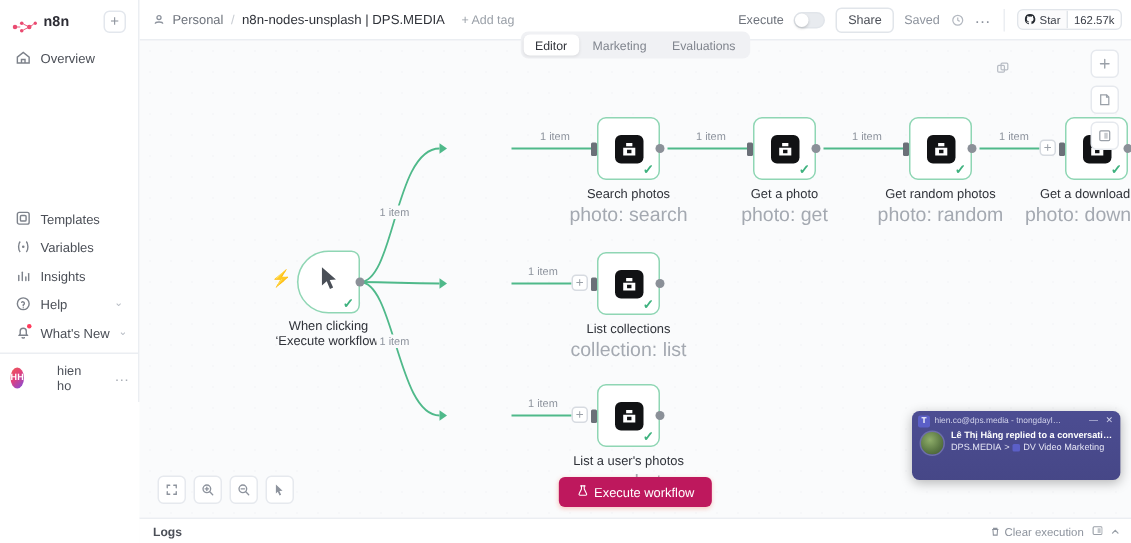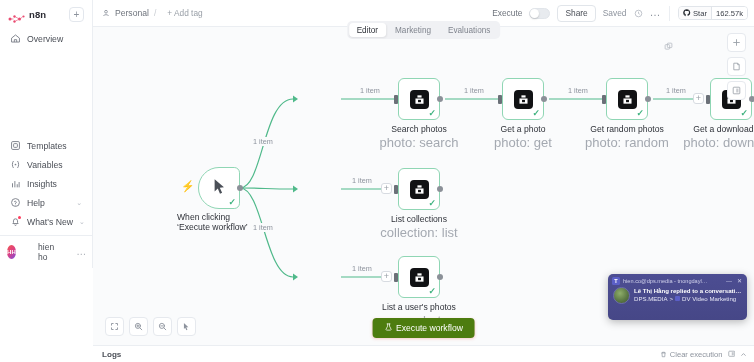--- a/index.html
+++ b/index.html
@@ -137,21 +137,21 @@
   .node-icon {
     width: 19px; height: 19px; background: #111214; border-radius: 4px;
     display: flex; align-items: center; justify-content: center;
   }
   .node-check {
     position: absolute; right: 3px; bottom: 1px; color: #3fb27f;
     font-size: 9px; line-height: 1; font-weight: 700;
   }
   .node-title {
     position: absolute; top: 46px; left: 50%; transform: translateX(-50%);
-    font-size: 8.6px; color: #2f3239; white-space: nowrap; 
+    font-size: 8.6px; color: #2f3239; white-space: nowrap; text-align: center;
   }
   .node-title.wrap { white-space: normal; width: 84px; line-height: 1.15; }
   .node-sub {
     position: absolute; left: 50%; transform: translateX(-50%);
     font-size: 13px; color: #a4a9b1; white-space: nowrap; text-align: left;
   }
   .port {
     position: absolute; width: 6px; height: 6px; border-radius: 50%;
     background: #8b9098; top: 18px;
   }
@@ -180,21 +180,21 @@
   
   #btools { position: absolute; left: 12px; bottom: 26px; display: flex; gap: 5px; z-index: 20; }
   .btool {
     width: 19px; height: 19px; background: #fff; border: 1px solid #e6e9ee;
     border-radius: 4px; display: flex; align-items: center; justify-content: center;
     color: #8d939d; cursor: pointer;
   }
 
   #exec-btn {
     position: absolute; left: 50%; transform: translateX(-50%); bottom: 24px;
-    background: #4d7c0f; color: #fff; border: none; border-radius: 4px;
+    background: #be185d; color: #fff; border: none; border-radius: 4px;
     font-size: 8.6px; font-family: inherit; padding: 5px 12px;
     display: flex; align-items: center; gap: 4px; cursor: pointer; z-index: 22;
     box-shadow: 0 1px 3px rgba(240,97,75,.3);
   }
 
   
   #logs {
     position: absolute; left: 0; right: 0; bottom: 0; height: 17px;
     background: #fff; border-top: 1px solid #ebeef2;
     display: flex; align-items: center; padding: 0 7px 0 9px; z-index: 24;
@@ -335,20 +335,21 @@
     <div id="header">
       <div class="crumb-wrap">
         <span class="crumb-home">
           <svg viewBox="0 0 10 10" width="8" height="8" fill="none" stroke="currentColor" stroke-width="1.1">
             <circle cx="5" cy="3.4" r="1.7"></circle>
               <path d="M1.9 8.6 C1.9 6.6 8.1 6.6 8.1 8.6"></path>
           </svg>
         </span>
         <span class="crumb-txt">Personal</span>
         <span class="crumb-sep">/</span>
+        <span class="crumb-title">n8n-nodes-unsplash | DPS.MEDIA</span>
         <span class="addtag">+ Add tag</span>
       </div>
 
       <div class="hdr-right">
         <span class="inactive-lbl">Execute</span>
         <div class="toggle">
             <div class="knob"></div>
           </div>
         <button class="share-btn">Share</button>
         <span class="saved-lbl">Saved</span>

